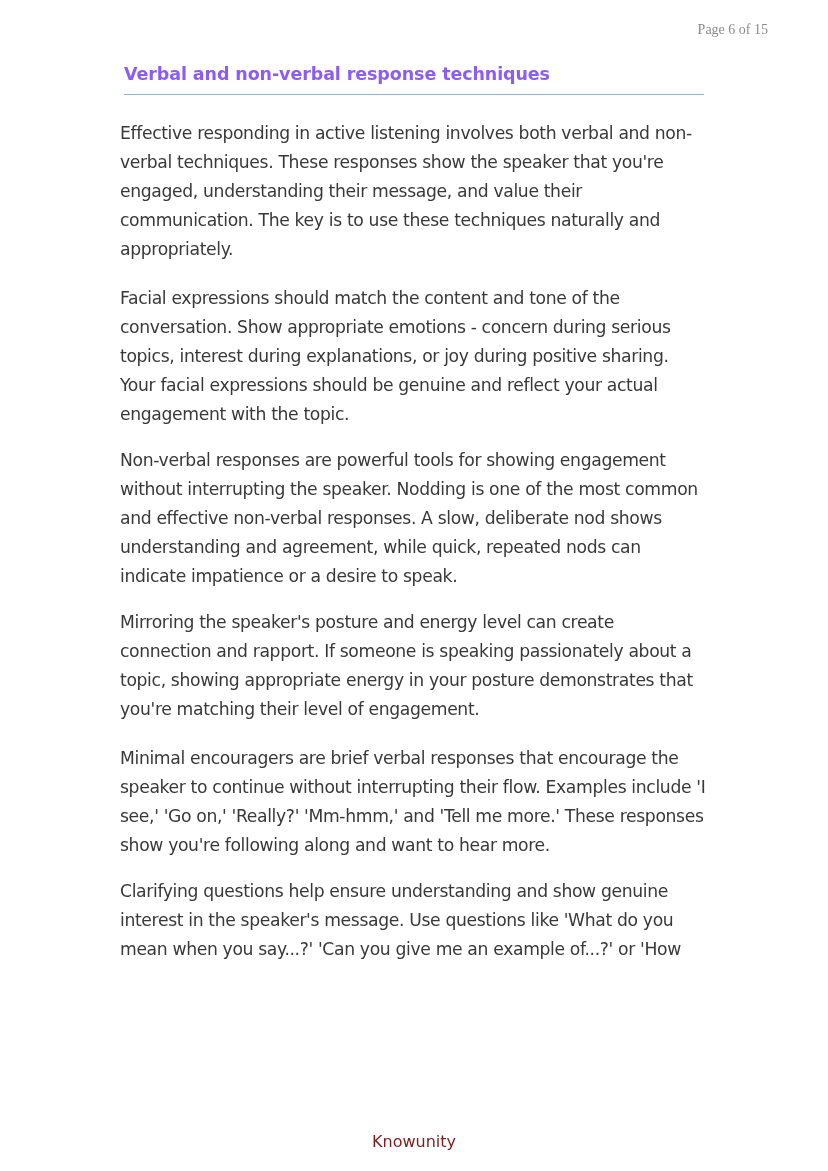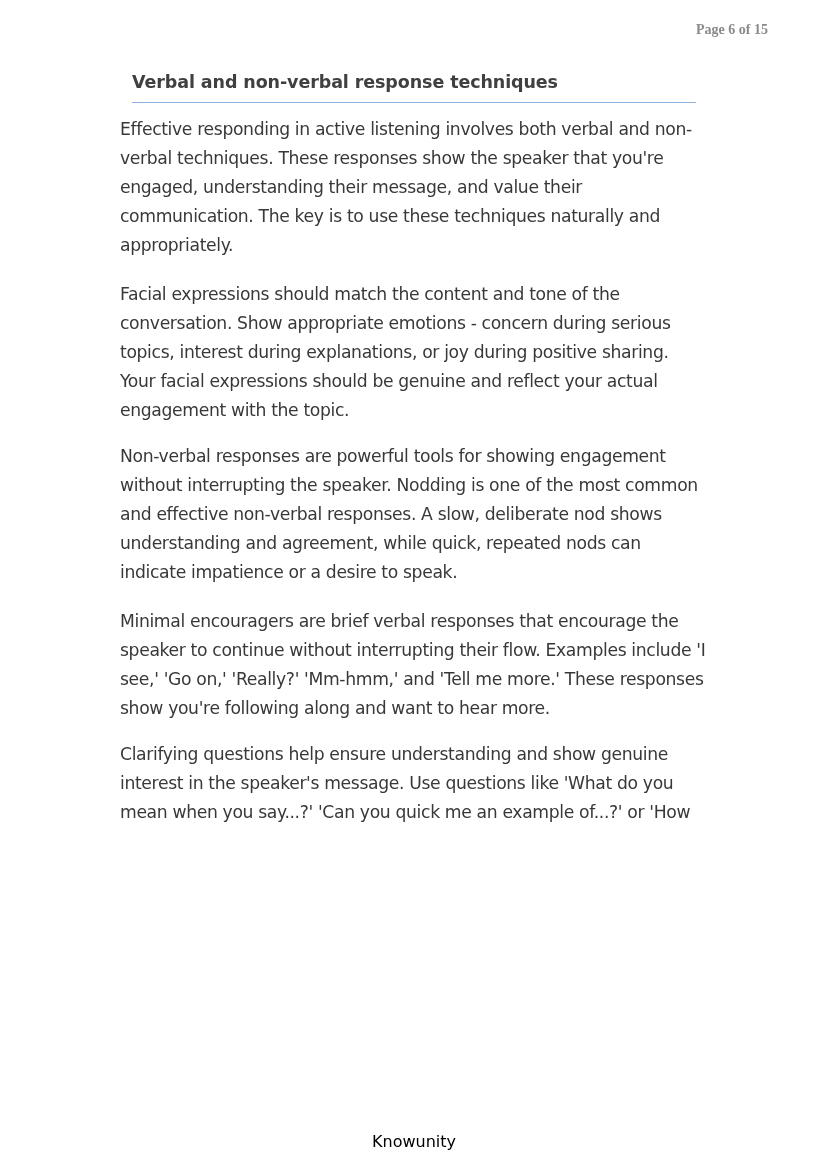--- a/index.html
+++ b/index.html
@@ -1,41 +1,42 @@
 <!DOCTYPE html>
 <html><head>
 <meta charset="utf-8">
 <style>
   html, body { margin: 0; padding: 0; background: #ffffff; }
   body { width: 828px; height: 1171px; position: relative; overflow: hidden;
          font-family: "DejaVu Sans", "Liberation Sans", sans-serif; color: #333333; }
   .page-num { position: absolute; top: 22px; right: 60px; font-family: "Liberation Serif", "DejaVu Serif", serif;
-              font-size: 14px; color: #8a8a8a; font-weight: bold; }
+              font-size: 14px; color: #8a8a8a; }
   .content { position: absolute; left: 120px; top: 60px; width: 588px; }
-  h2 { margin: 12px; font-size: 17.5px; font-weight: bold; color: #404040; padding-bottom: 10px;
+  h2 { margin: 4px; font-size: 17.5px; font-weight: bold; color: #8b5cf6; padding-bottom: 10px;
        border-bottom: 1.5px solid #8fb0de; letter-spacing: -0.1px; }
-  h2 + p { margin-top: 12px; }
+  h2 + p { margin-top: 24px; }
   p { margin: 0 0 17px 0; font-size: 17.2px; line-height: 29px; color: #383838; letter-spacing: -0.35px; }
   .sec { margin-bottom: 20px; }
   .footer { position: absolute; bottom: 20px; left: 0; width: 828px; text-align: center;
-            font-size: 16px; color: #000000; }
+            font-size: 16px; color: #7f1d1d; }
 </style>
 </head>
 <body>
 
 <div class="page-num">Page 6 of 15</div>
 
 <div class="content">
   <div class="sec">
     <h2>Verbal and non-verbal response techniques</h2>
     <p>Effective responding in active listening involves both verbal and non-verbal techniques. These responses show the speaker that you're engaged, understanding their message, and value their communication. The key is to use these techniques naturally and appropriately.</p>
   </div>
   <div class="sec">
     <p>Facial expressions should match the content and tone of the conversation. Show appropriate emotions - concern during serious topics, interest during explanations, or joy during positive sharing. Your facial expressions should be genuine and reflect your actual engagement with the topic.</p>
     <p>Non-verbal responses are powerful tools for showing engagement without interrupting the speaker. Nodding is one of the most common and effective non-verbal responses. A slow, deliberate nod shows understanding and agreement, while quick, repeated nods can indicate impatience or a desire to speak.</p>
+    <p>Mirroring the speaker's posture and energy level can create connection and rapport. If someone is speaking passionately about a topic, showing appropriate energy in your posture demonstrates that you're matching their level of engagement.</p>
   </div>
   <div class="sec">
     <p>Minimal encouragers are brief verbal responses that encourage the speaker to continue without interrupting their flow. Examples include 'I see,' 'Go on,' 'Really?' 'Mm-hmm,' and 'Tell me more.' These responses show you're following along and want to hear more.</p>
-    <p>Clarifying questions help ensure understanding and show genuine interest in the speaker's message. Use questions like 'What do you mean when you say...?' 'Can you quick me an example of...?' or 'How</p>
+    <p>Clarifying questions help ensure understanding and show genuine interest in the speaker's message. Use questions like 'What do you mean when you say...?' 'Can you give me an example of...?' or 'How</p>
   </div>
 </div>
 
 <div class="footer">Knowunity</div>
 
 </body></html>

